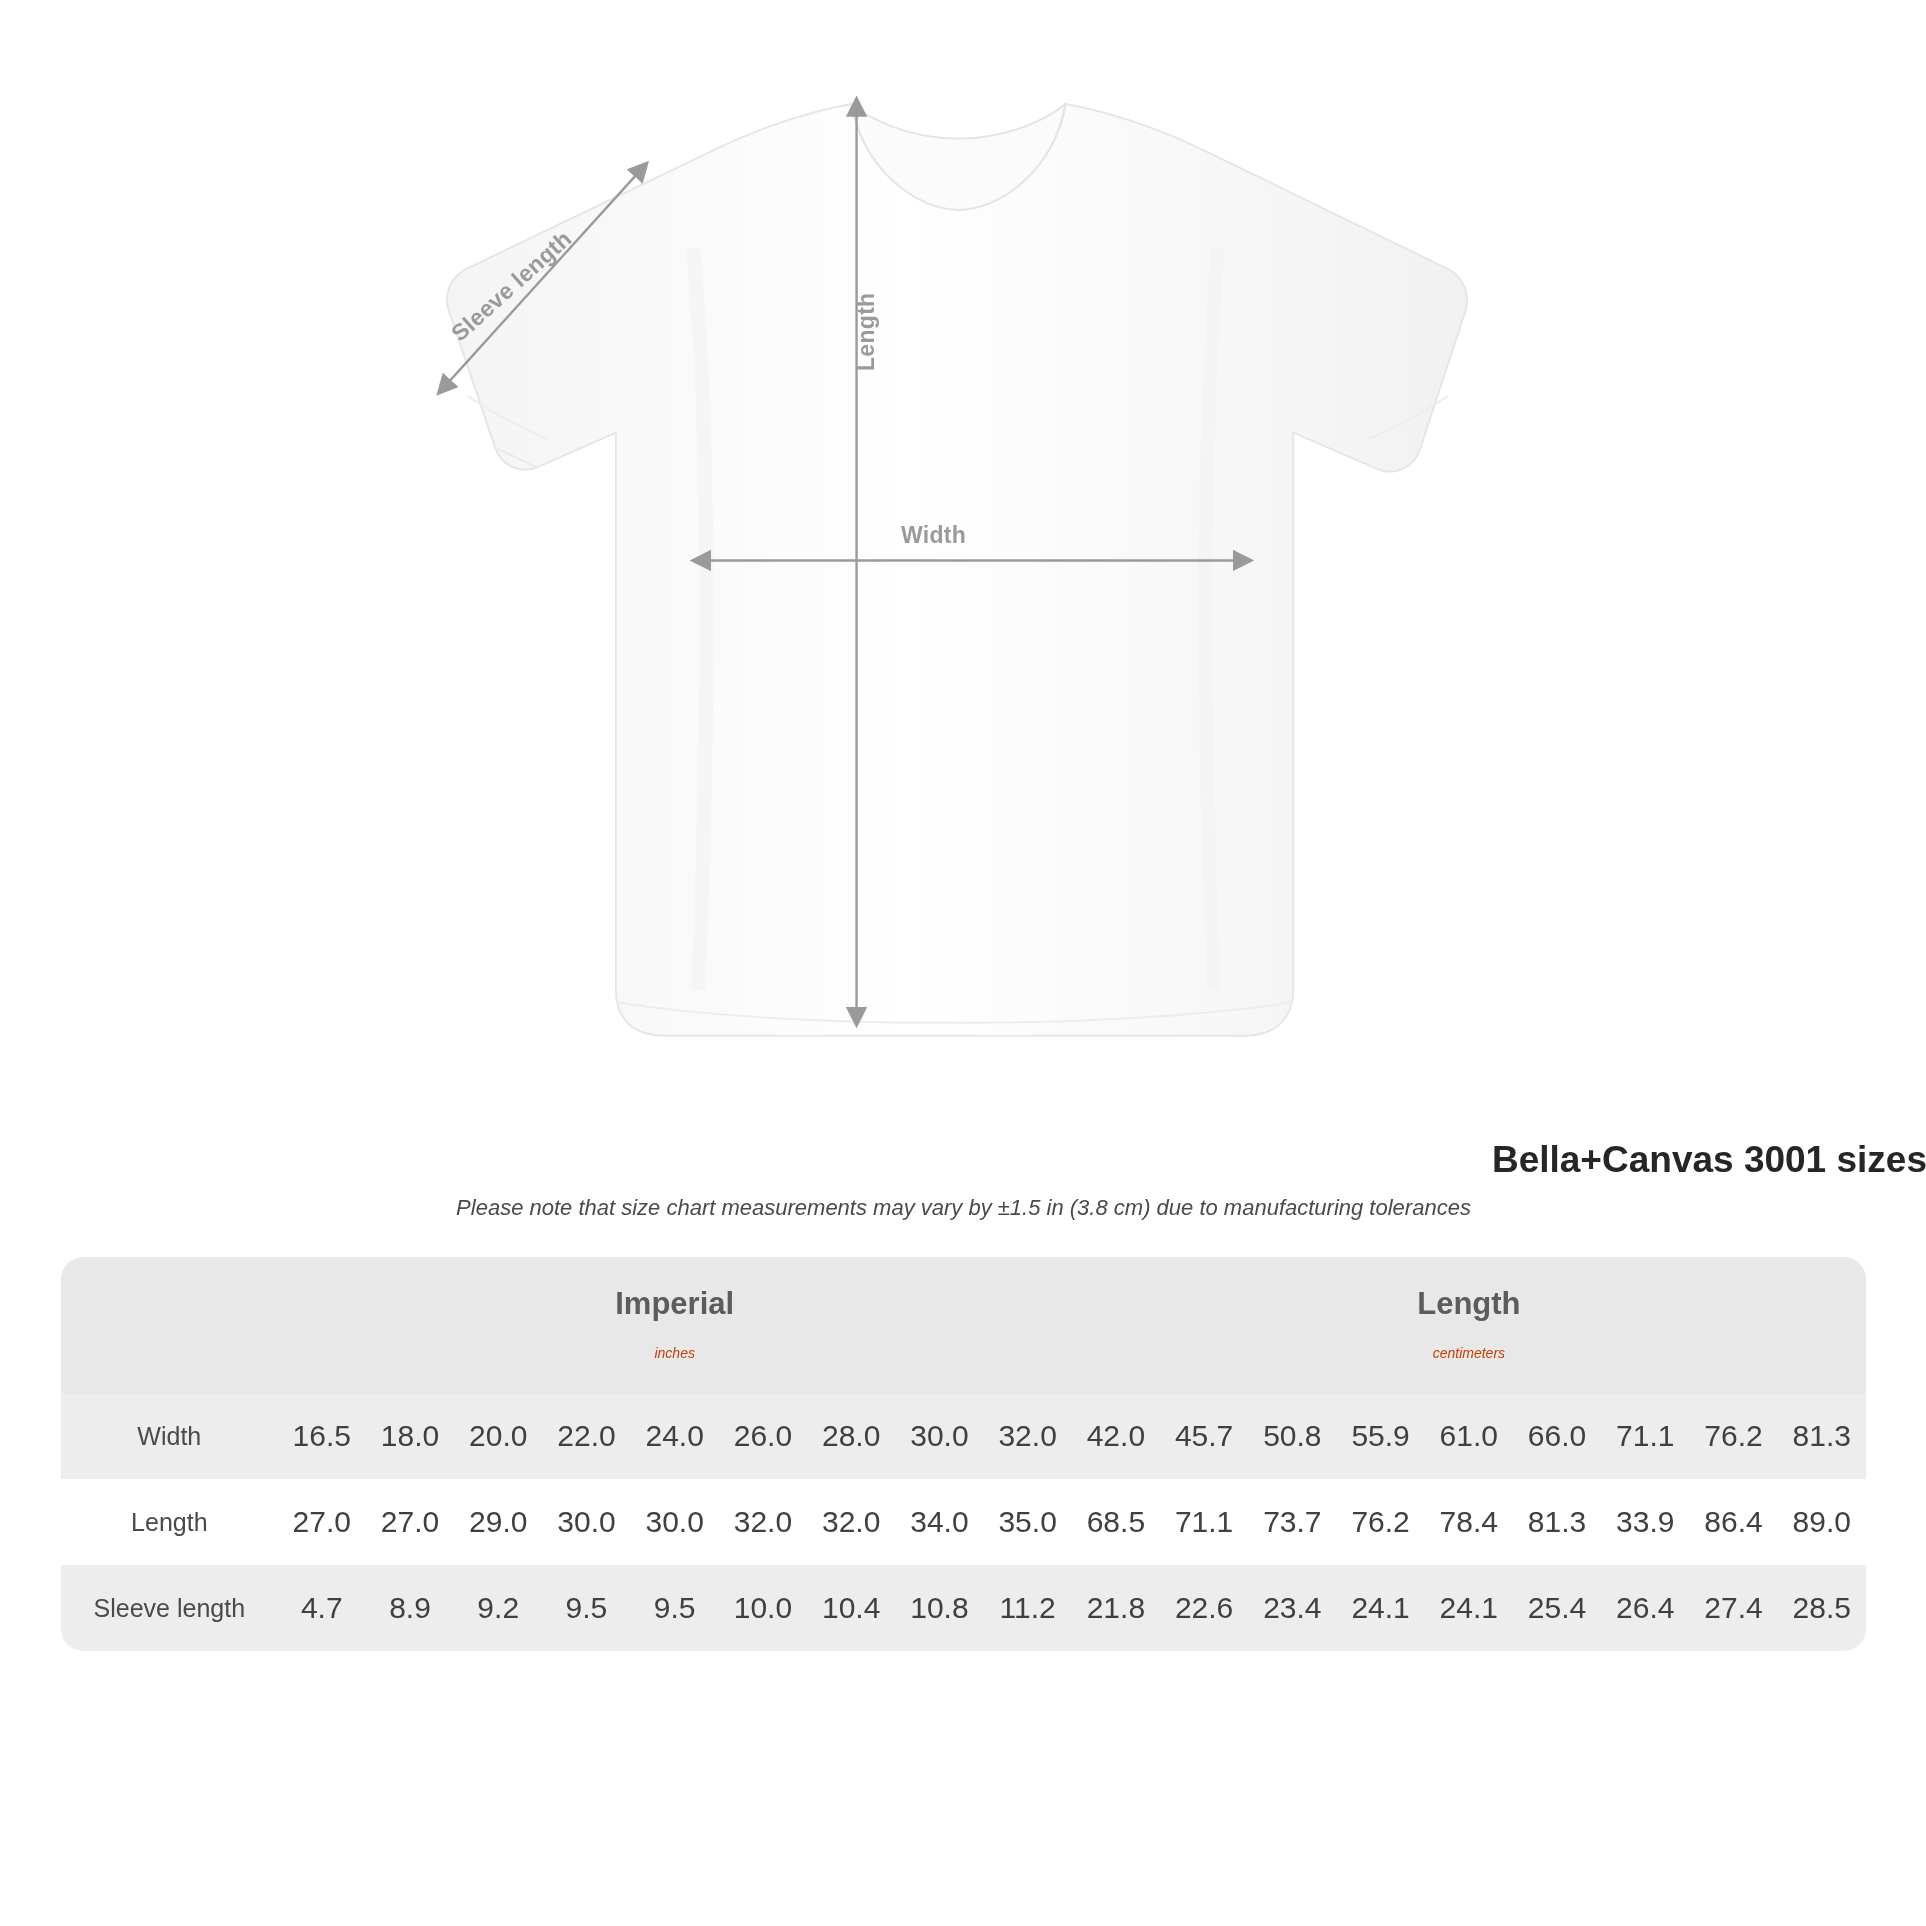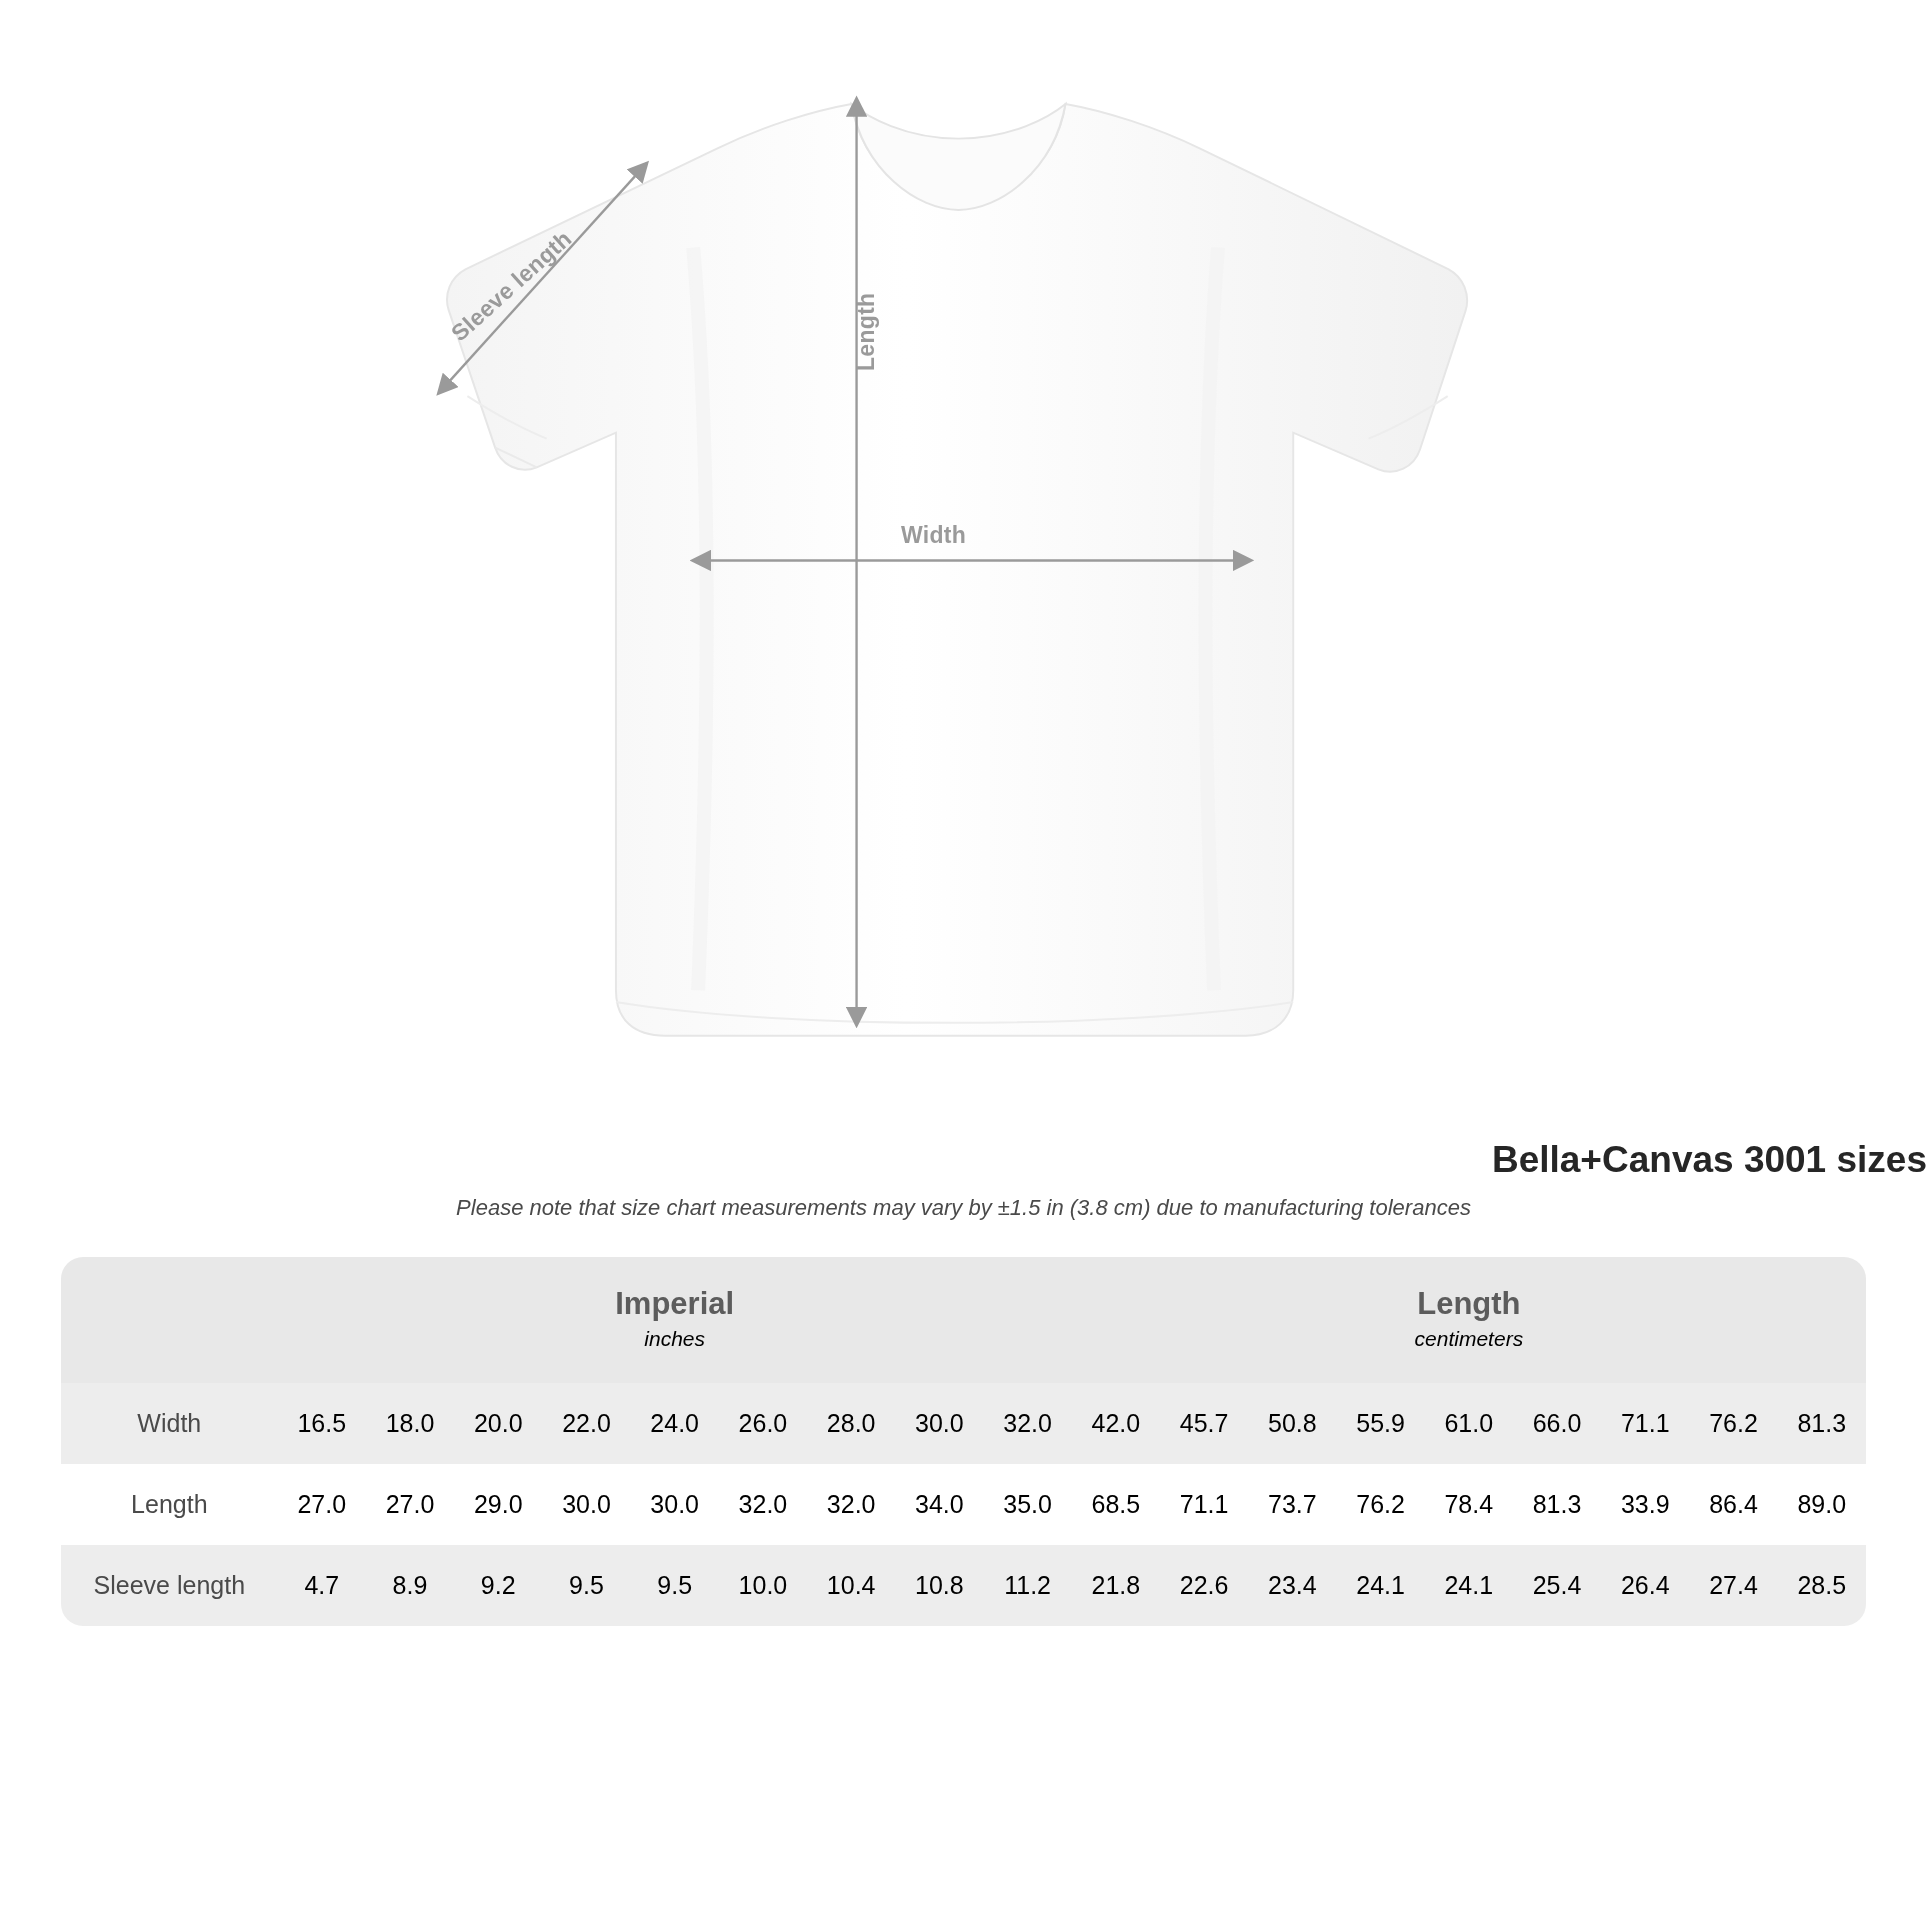--- a/index.html
+++ b/index.html
@@ -92,39 +92,40 @@
     background: #e8e8e8;
     padding: 28px 0 30px 0;
   }
   .unit-name {
     font-size: 31px;
     font-weight: bold;
     color: #5c5c5c;
     line-height: 1.25;
   }
   .unit-sub {
-    font-size: 21px;
+    font-size: 14px;
     font-style: italic;
-    color: #000000;
+    color: #c2410c;
     line-height: 1.4;
+    margin-top: 20px;
   }
   
   .size-row td {
     background: #ffffff;
     padding: 26px 0;
     font-size: 25px;
     color: #5a5a5a;
     font-weight: bold;
   }
   .size-row td.rowhead { font-size: 25px; }
   
   .data-row td {
     padding: 26px 0;
-    font-size: 25px;
-    color: #000000;
+    font-size: 30px;
+    color: #404040;
   }
   .data-row.shade td { background: #ededed; }
   .data-row.plain td { background: #ffffff; }
   .data-row td.rowhead {
     font-weight: bold;
     color: #4a4a4a;
     font-size: 25px;
   }
   .colsep { border-left: 1px solid #ffffff; }
   .data-row.plain .colsep { border-left: 1px solid #e6e6e6; }

